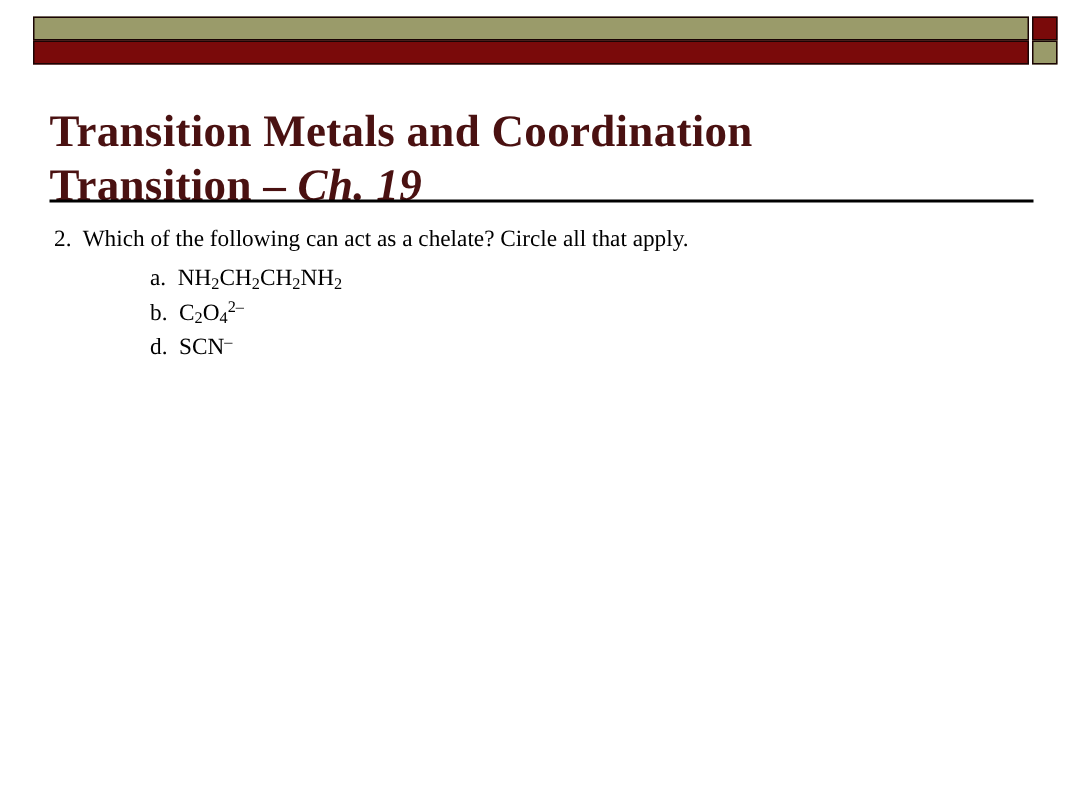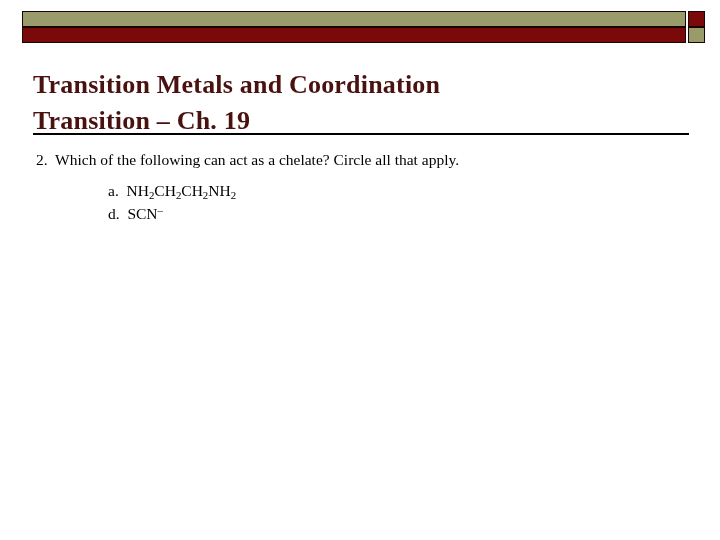--- a/index.html
+++ b/index.html
@@ -58,25 +58,26 @@
     outline-offset: -1px;
   }
 
   
   #title {
     position: absolute;
     left: 33px;
     top: 50px;
     width: 640px;
     color: #4a1111;
-    font-size: 26px;
+    font-size: 30px;
     line-height: 36px;
     letter-spacing: 0.2px;
   }
   #title .ital {
+    font-style: italic;
   }
 
   
   #divider {
     position: absolute;
     left: 33px;
     top: 133px;
     width: 656px;
     height: 2px;
     background: #000000;
@@ -91,21 +92,21 @@
     color: #000000;
     font-size: 15.5px;
     line-height: 23px;
   }
   #question {
     margin: 0 0 3px 0;
     white-space: pre;
   }
   ul.choices {
     list-style: none;
-    margin: 8px;
+    margin: 0;
     padding: 0 0 0 64px;
   }
   ul.choices li {
     white-space: pre;
     margin: 0;
     height: 23px;
   }
   .chem sub {
     font-size: 0.70em;
     vertical-align: -0.24em;
@@ -138,17 +139,18 @@
     <span>Transition Metals and Coordination</span><br>
     <span>Transition – </span><span class="ital">Ch. 19</span>
   </h1>
 
   <div id="divider"></div>
 
   <div id="body">
     <p id="question">2.  Which of the following can act as a chelate? Circle all that apply.</p>
     <ul class="choices" id="choices">
         <li><span class="lbl">a.  </span><span class="chem"><span>NH</span><sub>2</sub><span>CH</span><sub>2</sub><span>CH</span><sub>2</sub><span>NH</span><sub>2</sub></span></li>
+        <li><span class="lbl">b.  </span><span class="chem"><span>C</span><sub>2</sub><span>O</span><sub>4</sub><sup>2–</sup></span></li>
         <li><span class="lbl">d.  </span><span class="chem"><span>SCN</span><sup>–</sup></span></li>
       </ul>
   </div>
 
 </div>
 
 </body></html>

